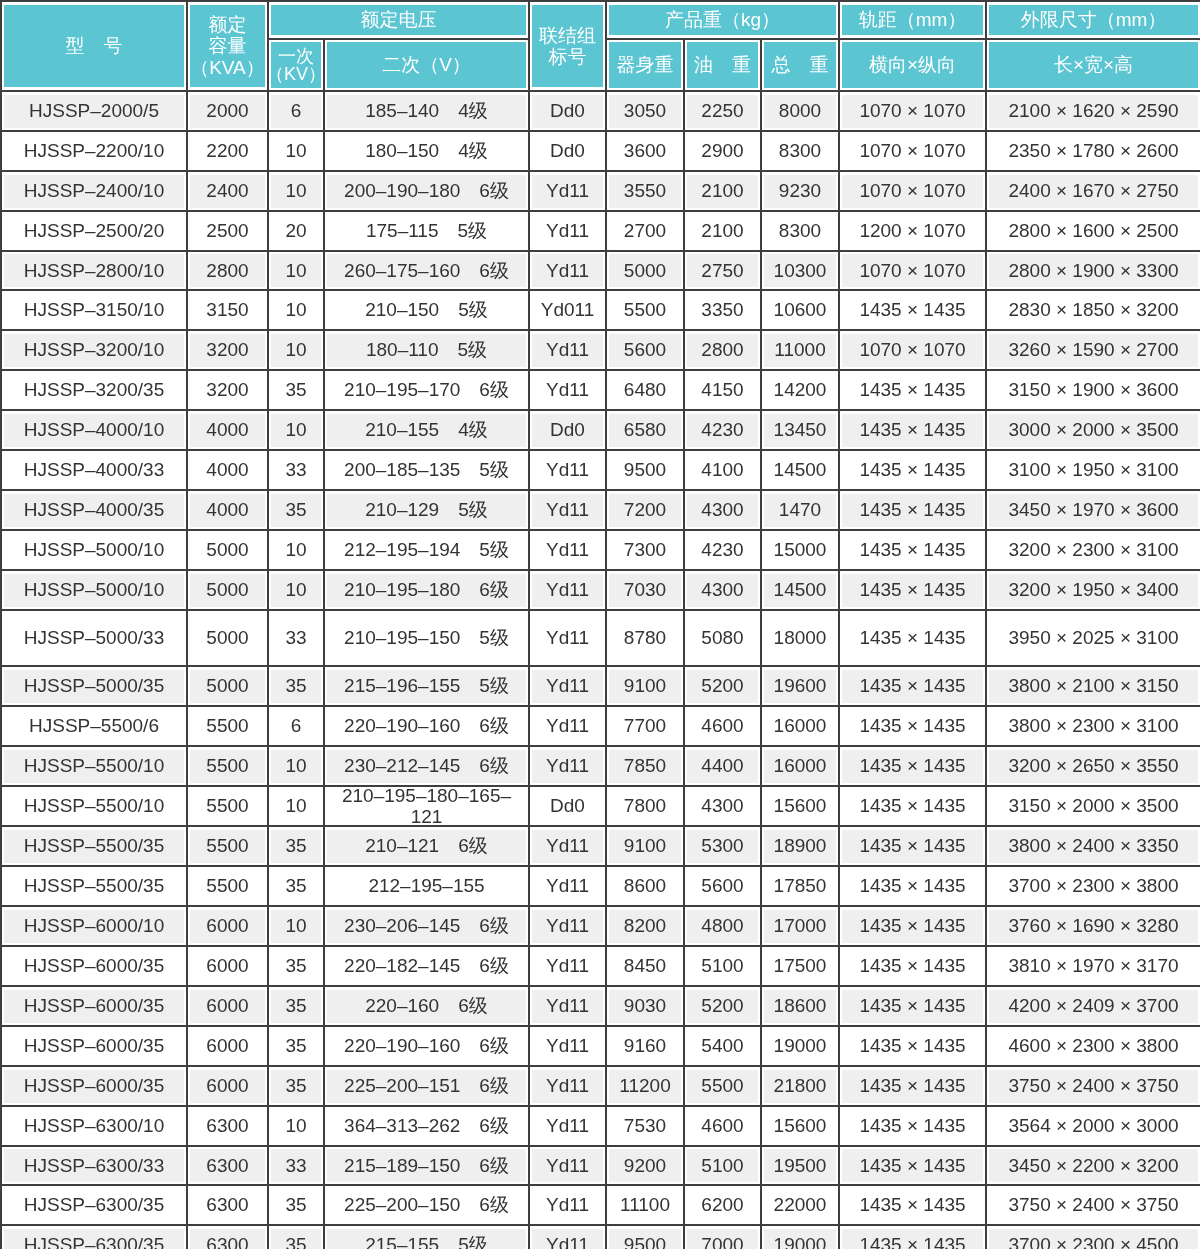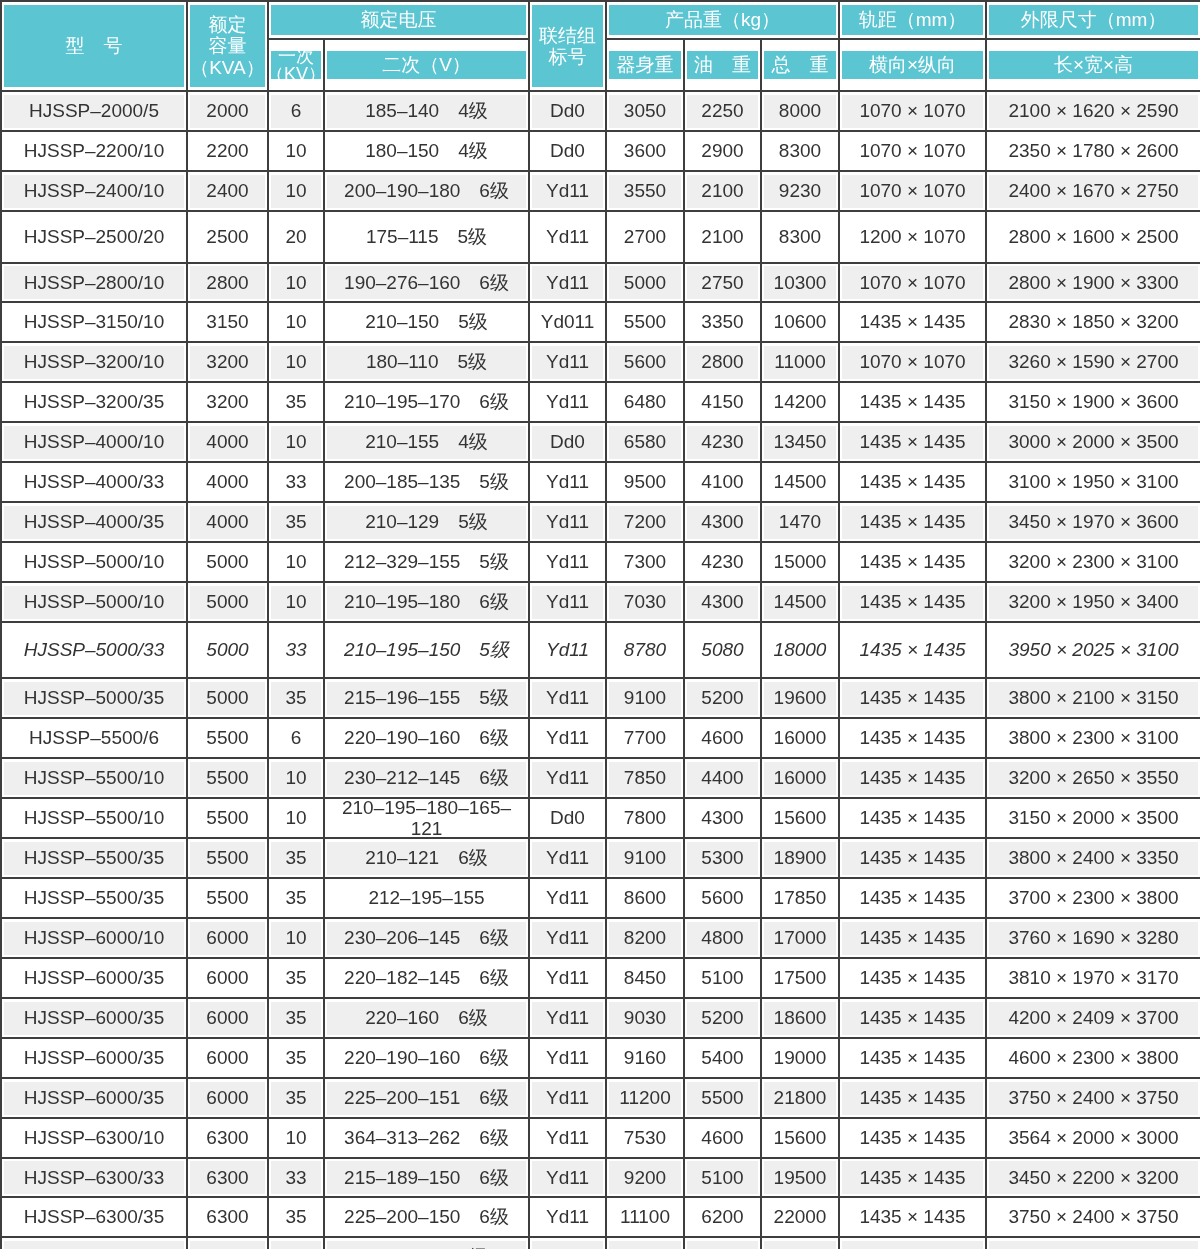--- a/index.html
+++ b/index.html
@@ -40,21 +40,21 @@
   .hin{
     background:var(--header-bg);
     color:var(--header-text);
     font-size:19px;
   }
   .cin{
     font-size:19px;
     height:33px;
   }
   .g1{height:30px;}   
-  .g2{height:28px;}   
+  .g2{height:46px;}   
   .gr2{height:82px;}  
   .primary-head{font-size:18px;line-height:1.0;}
   tbody tr:nth-child(odd) .cin{background:var(--row-alt);}
   tbody tr:nth-child(even) .cin{background:var(--row-bg);}
 </style>
 </head>
 <body>
 
 <table>
   <colgroup>
@@ -211,21 +211,21 @@
         <td>
           <div class="cin">9230</div>
         </td>
         <td>
           <div class="cin">1070 × 1070</div>
         </td>
         <td>
           <div class="cin">2400 × 1670 × 2750</div>
         </td>
       </tr>
-      <tr style="height: 52px;">
+      <tr style="height: 40px;">
         <td>
           <div class="cin">HJSSP–2500/20</div>
         </td>
         <td>
           <div class="cin">2500</div>
         </td>
         <td>
           <div class="cin">20</div>
         </td>
         <td>
@@ -254,21 +254,21 @@
         <td>
           <div class="cin">HJSSP–2800/10</div>
         </td>
         <td>
           <div class="cin">2800</div>
         </td>
         <td>
           <div class="cin">10</div>
         </td>
         <td>
-          <div class="cin">190–276–160　6级</div>
+          <div class="cin">260–175–160　6级</div>
         </td>
         <td>
           <div class="cin">Yd11</div>
         </td>
         <td>
           <div class="cin">5000</div>
         </td>
         <td>
           <div class="cin">2750</div>
         </td>
@@ -478,21 +478,21 @@
         <td>
           <div class="cin">HJSSP–5000/10</div>
         </td>
         <td>
           <div class="cin">5000</div>
         </td>
         <td>
           <div class="cin">10</div>
         </td>
         <td>
-          <div class="cin">212–329–155　5级</div>
+          <div class="cin">212–195–194　5级</div>
         </td>
         <td>
           <div class="cin">Yd11</div>
         </td>
         <td>
           <div class="cin">7300</div>
         </td>
         <td>
           <div class="cin">4230</div>
         </td>
@@ -531,21 +531,21 @@
         <td>
           <div class="cin">14500</div>
         </td>
         <td>
           <div class="cin">1435 × 1435</div>
         </td>
         <td>
           <div class="cin">3200 × 1950 × 3400</div>
         </td>
       </tr>
-      <tr style="height: 56px; font-style: italic;">
+      <tr style="height: 56px;">
         <td>
           <div class="cin">HJSSP–5000/33</div>
         </td>
         <td>
           <div class="cin">5000</div>
         </td>
         <td>
           <div class="cin">33</div>
         </td>
         <td>

